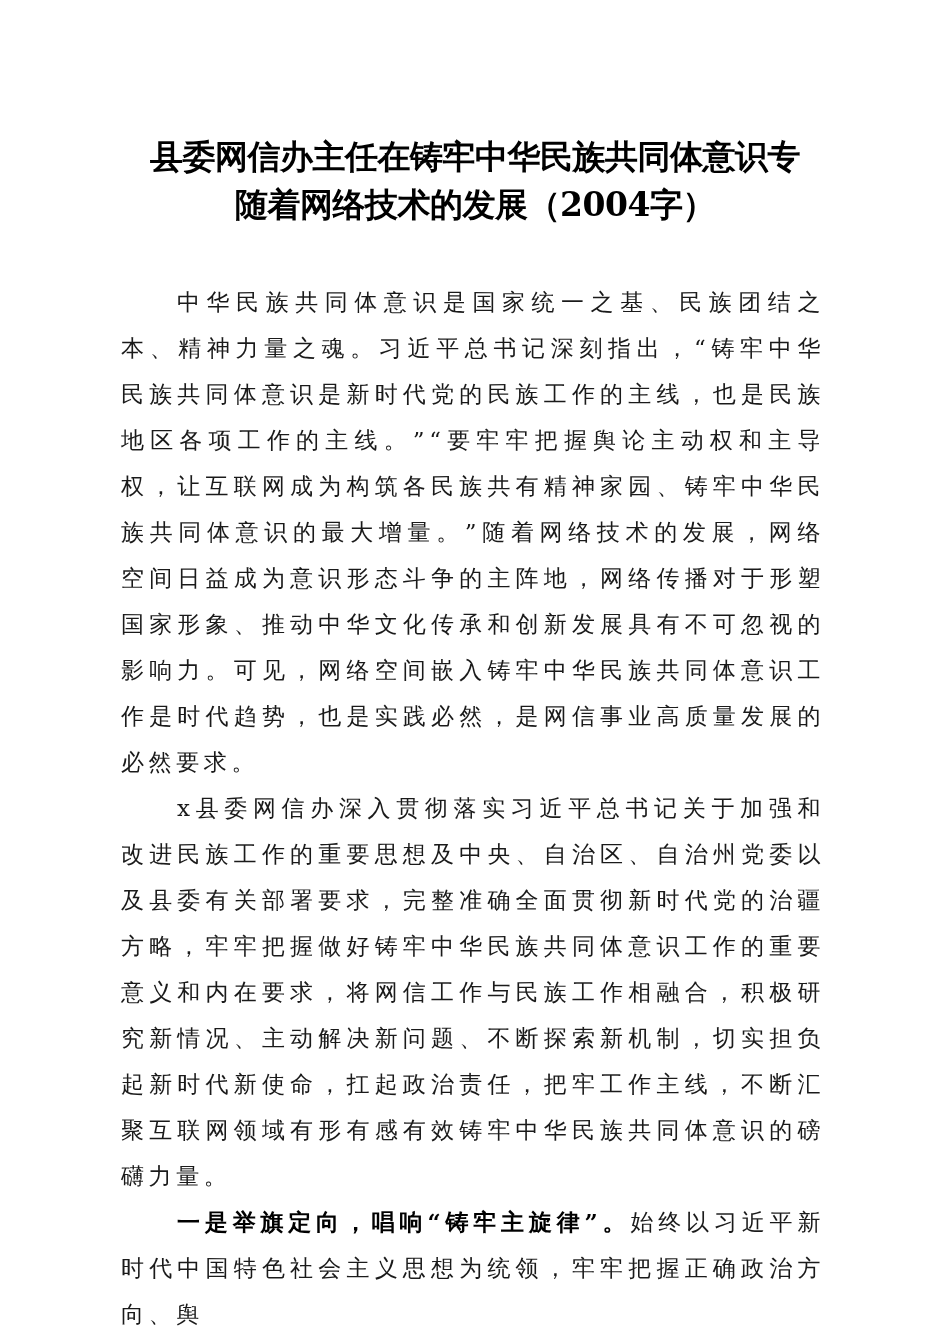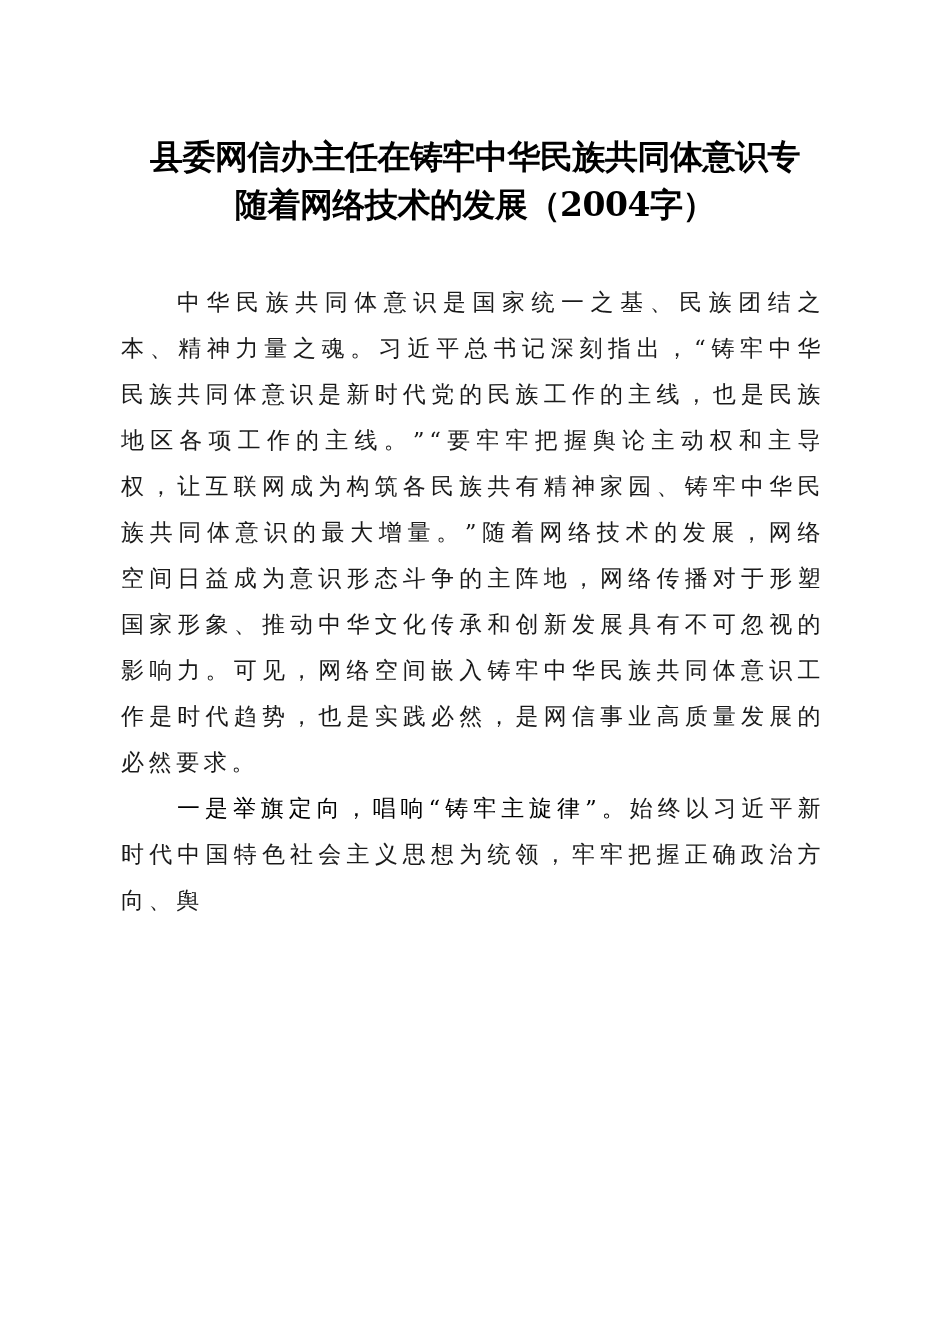--- a/index.html
+++ b/index.html
@@ -46,34 +46,35 @@
       margin: 0;
       font-size: 23px;
       line-height: 46px;
       letter-spacing: 4.6px;
       text-indent: 56px;
       text-align: justify;
       color: #1a1a1a;
       word-break: break-all;
     }
     .para .lead {
-      font-weight: normal;
+      font-weight: bold;
       color: #000000;
     }
   </style>
 </head>
 <body>
 
 <div class="page">
 
   <h1 class="title">
     <span class="t-line">县委网信办主任在铸牢中华民族共同体意识专</span>
     <span class="t-line">随着网络技术的发展（2004字）</span>
   </h1>
 
   <div class="body">
     <p class="para"><span>中华民族共同体意识是国家统一之基、民族团结之本、精神力量之魂。习近平总书记深刻指出，“铸牢中华民族共同体意识是新时代党的民族工作的主线，也是民族地区各项工作的主线。”“要牢牢把握舆论主动权和主导权，让互联网成为构筑各民族共有精神家园、铸牢中华民族共同体意识的最大增量。”随着网络技术的发展，网络空间日益成为意识形态斗争的主阵地，网络传播对于形塑国家形象、推动中华文化传承和创新发展具有不可忽视的影响力。可见，网络空间嵌入铸牢中华民族共同体意识工作是时代趋势，也是实践必然，是网信事业高质量发展的必然要求。</span></p>
 
+    <p class="para"><span>x县委网信办深入贯彻落实习近平总书记关于加强和改进民族工作的重要思想及中央、自治区、自治州党委以及县委有关部署要求，完整准确全面贯彻新时代党的治疆方略，牢牢把握做好铸牢中华民族共同体意识工作的重要意义和内在要求，将网信工作与民族工作相融合，积极研究新情况、主动解决新问题、不断探索新机制，切实担负起新时代新使命，扛起政治责任，把牢工作主线，不断汇聚互联网领域有形有感有效铸牢中华民族共同体意识的磅礴力量。</span></p>
 
     <p class="para"><span class="lead">一是举旗定向，唱响“铸牢主旋律”。</span><span>始终以习近平新时代中国特色社会主义思想为统领，牢牢把握正确政治方向、舆</span></p>
   </div>
 
 </div>
 
 </body></html>

